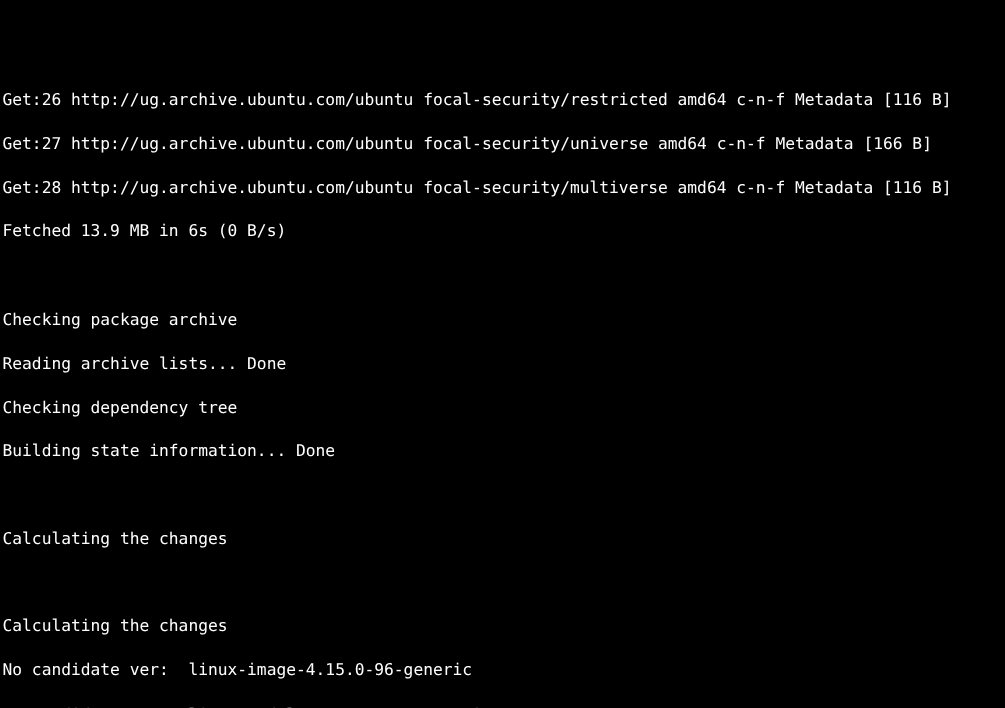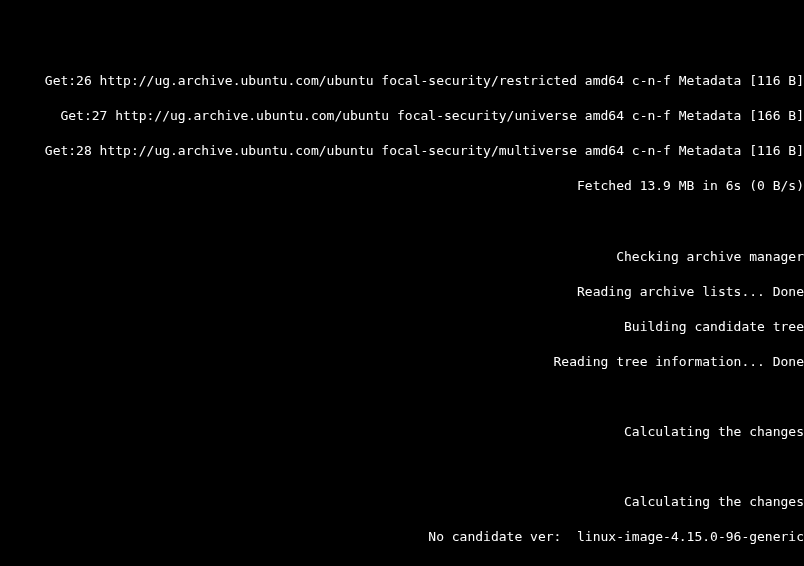--- a/index.html
+++ b/index.html
@@ -8,37 +8,37 @@
       color: #fff;
       font-family: "DejaVu Sans Mono", "Liberation Mono", Consolas, monospace;
       font-size: 13px;
       line-height: 1.35;
       white-space: pre;
       padding: 2px 0 0 2px;
       width: 804px;
       height: 566px;
       overflow: hidden;
     }
-    .line { display: block; text-align: right; }
+    .line { display: block; }
     .blank { height: 1.35em; }
   </style>
 </head>
 <body>
 
 
 
 <span class="line">Get:26 http://ug.archive.ubuntu.com/ubuntu focal-security/restricted amd64 c-n-f Metadata [116 B]</span>
 <span class="line">Get:27 http://ug.archive.ubuntu.com/ubuntu focal-security/universe amd64 c-n-f Metadata [166 B]</span>
 <span class="line">Get:28 http://ug.archive.ubuntu.com/ubuntu focal-security/multiverse amd64 c-n-f Metadata [116 B]</span>
 <span class="line">Fetched 13.9 MB in 6s (0 B/s)</span>
 <div class="blank"></div>
-<span class="line">Checking archive manager</span>
+<span class="line">Checking package archive</span>
 <span class="line">Reading archive lists... Done</span>
-<span class="line">Building candidate tree</span>
-<span class="line">Reading tree information... Done</span>
+<span class="line">Checking dependency tree</span>
+<span class="line">Building state information... Done</span>
 <div class="blank"></div>
 <span class="line">Calculating the changes</span>
 <div class="blank"></div>
 <span class="line">Calculating the changes</span>
 <span class="line">No candidate ver:  linux-image-4.15.0-96-generic</span>
 <span class="line">No candidate ver:  linux-modules-4.15.0-74-generic</span>
 
 
 
 

